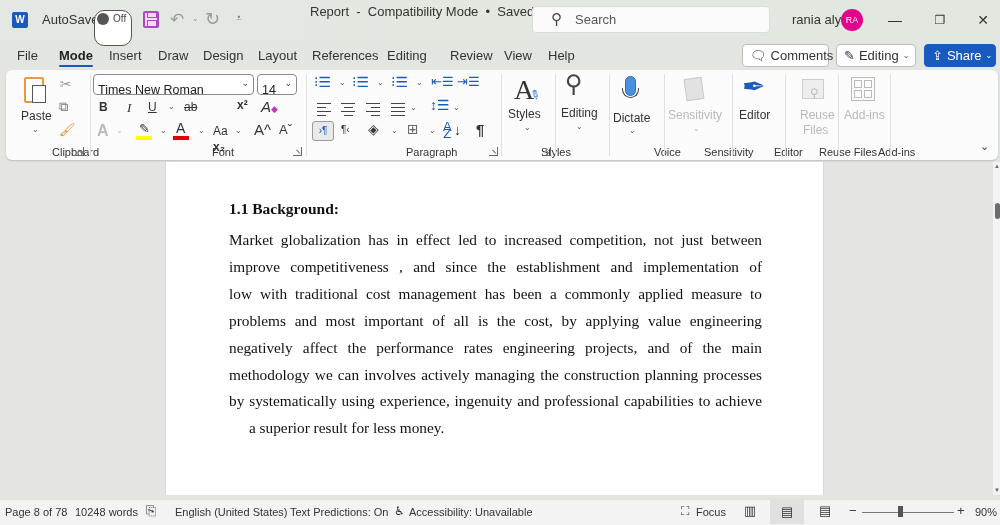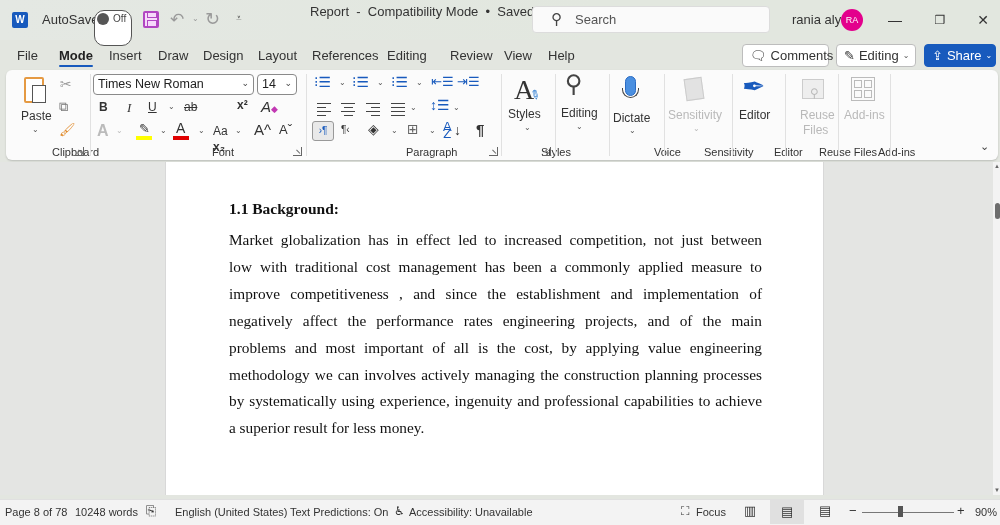--- a/index.html
+++ b/index.html
@@ -63,41 +63,41 @@
     background: #fbfbfb; border-radius: 6px; box-shadow: 0 1px 2px rgba(0,0,0,0.18);
   }
   .grp-label { position: absolute; top: 76px; font-size: 11px; color: #333; white-space: nowrap; margin-left: 34px; }
   .launcher { position: absolute; top: 77px; width: 9px; height: 9px; border-right: 1px solid #666; border-bottom: 1px solid #666; }
   .launcher::after { content: ""; position: absolute; right: 1px; bottom: 1px; width: 5px; height: 1px; background: #666; transform: rotate(45deg); transform-origin: right; }
   .sep { position: absolute; top: 4px; width: 1px; height: 82px; background: #e1e1e1; }
   .rb { position: absolute; font-size: 12px; color: #333; text-align: center; }
   .dim { color: #b9b9b9 !important; }
   .select {
     position: absolute; height: 21px; border: 1px solid #8a8a8a; border-radius: 4px; background: #fff;
-    font-size: 12.5px; color: #222; padding: 2px 4px; white-space: nowrap;
+    font-size: 12.5px; color: #222; padding: 8px 4px; white-space: nowrap;
   }
   .select .chev { position: absolute; right: 4px; top: 3px; font-size: 9px; color: #444; }
   .chev-sm { font-size: 8px; color: #555; }
   .big-label { position: absolute; font-size: 12px; color: #333; white-space: nowrap; text-align: center; }
   .line-icon { position: absolute; width: 14px; }
   .line-icon span { display: block; height: 1.5px; background: #444; margin: 2.5px 0; }
   
   .doc-area { position: absolute; left: 0; top: 162px; width: 1000px; height: 333px; background: #e4e5e3; }
   .page {
     position: absolute; left: 165px; top: 162px; width: 659px; height: 333px; background: #fff;
     border-left: 1px solid #d8d8d8; border-right: 1px solid #d8d8d8;
   }
   .heading { position: absolute; left: 63px; top: 38px; font-family: "Liberation Serif", serif; font-weight: bold; font-size: 15.5px; color: #111; }
   .para {
     position: absolute; left: 63px; top: 65px; width: 533px;
     font-family: "Liberation Serif", serif; font-size: 15.3px; color: #111; line-height: 26.9px;
     text-align: justify;
   }
   .para .ln { display: block; text-align: justify; text-align-last: justify; white-space: nowrap; }
-  .para .ln.last { text-align-last: left; }
+  .para .ln.last { text-align-last: left; margin-left: 20px; }
   .scroll-track { position: absolute; left: 993px; top: 162px; width: 7px; height: 333px; background: #f3f3f3; }
   .scroll-thumb { position: absolute; left: 995px; top: 203px; width: 5px; height: 16px; background: #6d6d6d; border-radius: 3px; }
   .scroll-up { position: absolute; left: 994px; top: 163px; font-size: 6px; color: #666; }
   .scroll-down { position: absolute; left: 994px; top: 487px; font-size: 6px; color: #666; }
   
   .statusbar { position: absolute; left: 0; top: 499px; width: 1000px; height: 26px; background: #f3f3f3; border-top: 1px solid #e0e0e0; }
   .st { position: absolute; top: 6px; font-size: 11px; color: #333; white-space: nowrap; }
   .zoom-slider { position: absolute; left: 862px; top: 12px; width: 92px; height: 1px; background: #777; }
   .zoom-knob { position: absolute; left: 898px; top: 506px; width: 5px; height: 11px; background: #555; }
   .view-active { position: absolute; left: 770px; top: 500px; width: 34px; height: 24px; background: #e0e0e0; }
@@ -325,24 +325,24 @@
   <div class="sep" style="left:884px;"></div>
 
   <span class="rb" style="left:974px;top:70px;font-size:11px;color:#444;">⌄</span>
 </div>
 
 <div class="doc-area"></div>
 <div class="page">
   <div class="heading">1.1 Background:</div>
   <div class="para">
     <span class="ln">Market globalization has in effect led to increased competition, not just between</span>
+    <span class="ln">improve competitiveness , and since the establishment and implementation of</span>
     <span class="ln">low with traditional cost management has been a commonly applied measure to</span>
-    <span class="ln">improve competitiveness , and since the establishment and implementation of</span>
+    <span class="ln">problems and most important of all is the cost, by applying value engineering</span>
     <span class="ln">negatively affect the performance rates engineering projects, and of the main</span>
-    <span class="ln">problems and most important of all is the cost, by applying value engineering</span>
     <span class="ln">methodology we can involves actively managing the construction planning processes</span>
     <span class="ln">by systematically using experience, ingenuity and professional capabilities to achieve</span>
     <span class="ln last">a superior result for less money.</span>
   </div>
 </div>
 <div class="scroll-track"></div>
 <div class="scroll-thumb"></div>
 <span class="scroll-up">▲</span>
 <span class="scroll-down">▼</span>
 

